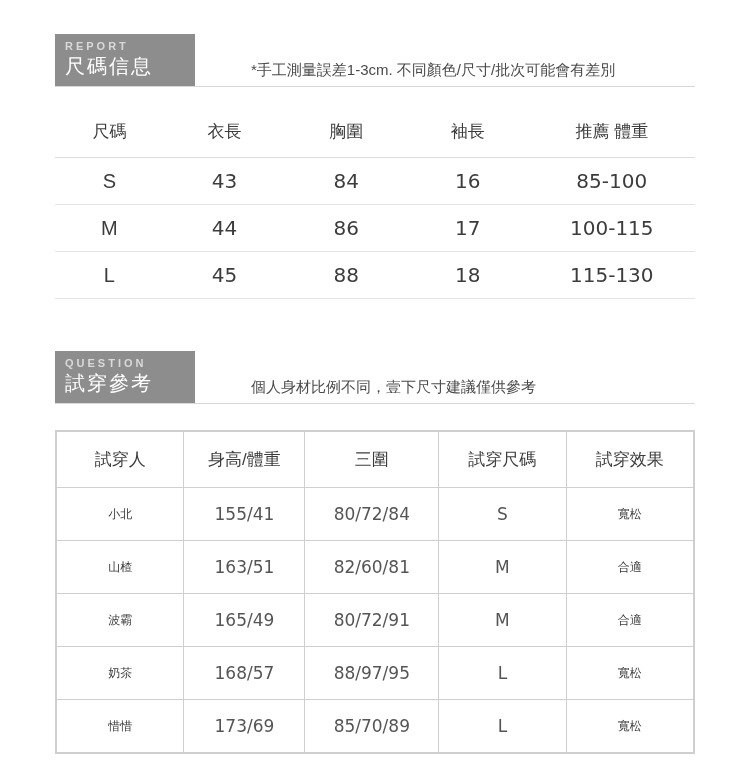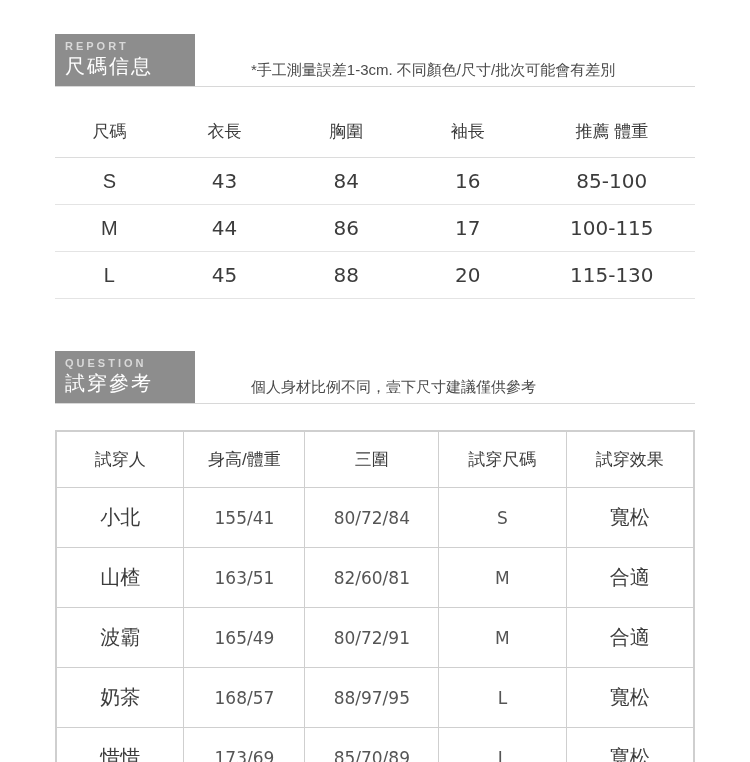--- a/index.html
+++ b/index.html
@@ -21,21 +21,20 @@
     box-sizing: border-box;
     padding: 0 55px;
   }
 
   
   .section-head {
     position: relative;
     display: flex;
     align-items: flex-end;
     height: 56px;
-    gap: 42px;
   }
   .badge {
     position: relative;
     width: 140px;
     height: 52px;
     background: #8d8d8d;
     color: #ffffff;
     flex: 0 0 auto;
     box-sizing: border-box;
     padding: 5px 0 0 10px;
@@ -53,20 +52,21 @@
     line-height: 26px;
     color: #ffffff;
   }
   .head-note {
     flex: 1 1 auto;
     font-size: 15px;
     color: #4a4a4a;
     padding-left: 14px;
     padding-bottom: 6px;
     white-space: nowrap;
+    margin-left: 42px;
   }
   .head-rule {
     border-bottom: 1px solid #d8d8d8;
     margin-top: 0;
   }
 
   
   .size-table {
     width: 100%;
     border-collapse: collapse;
@@ -118,21 +118,21 @@
     text-align: center;
     font-weight: normal;
     border: 1px solid #cfcfcf;
     padding: 16px 0;
     color: #3c3c3c;
   }
   .fit-table th {
     font-size: 17px;
   }
   .fit-table td {
-    font-size: 20px;
+    font-size: 12px;
     font-family: Liberation Mono, monospace;
   }
   .fit-table td.mono {
     font-family: "DejaVu Sans", sans-serif;
     font-size: 17px;
     color: #555;
   }
   .fc-0 { width: 20%; }
   .fc-1 { width: 19%; }
   .fc-2 { width: 21%; }
@@ -177,21 +177,21 @@
         <td>M</td>
         <td class="num">44</td>
         <td class="num">86</td>
         <td class="num">17</td>
         <td class="num">100-115</td>
       </tr>
       <tr>
         <td>L</td>
         <td class="num">45</td>
         <td class="num">88</td>
-        <td class="num">20</td>
+        <td class="num">18</td>
         <td class="num">115-130</td>
       </tr>
     </tbody>
   </table>
 
   <div class="gap"></div>
 
   <div class="section-head">
     <div class="badge">
       <div class="eyebrow">QUESTION</div>

